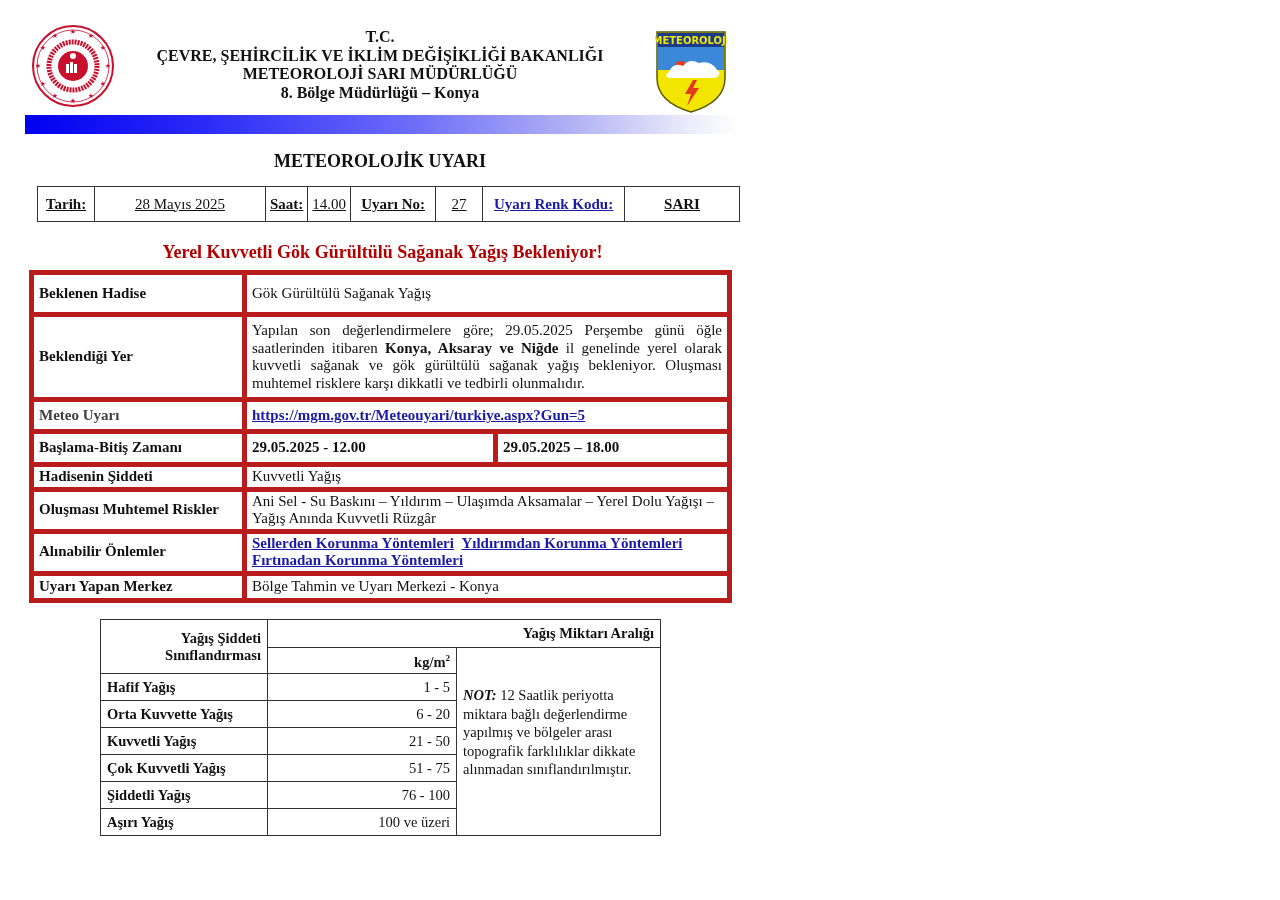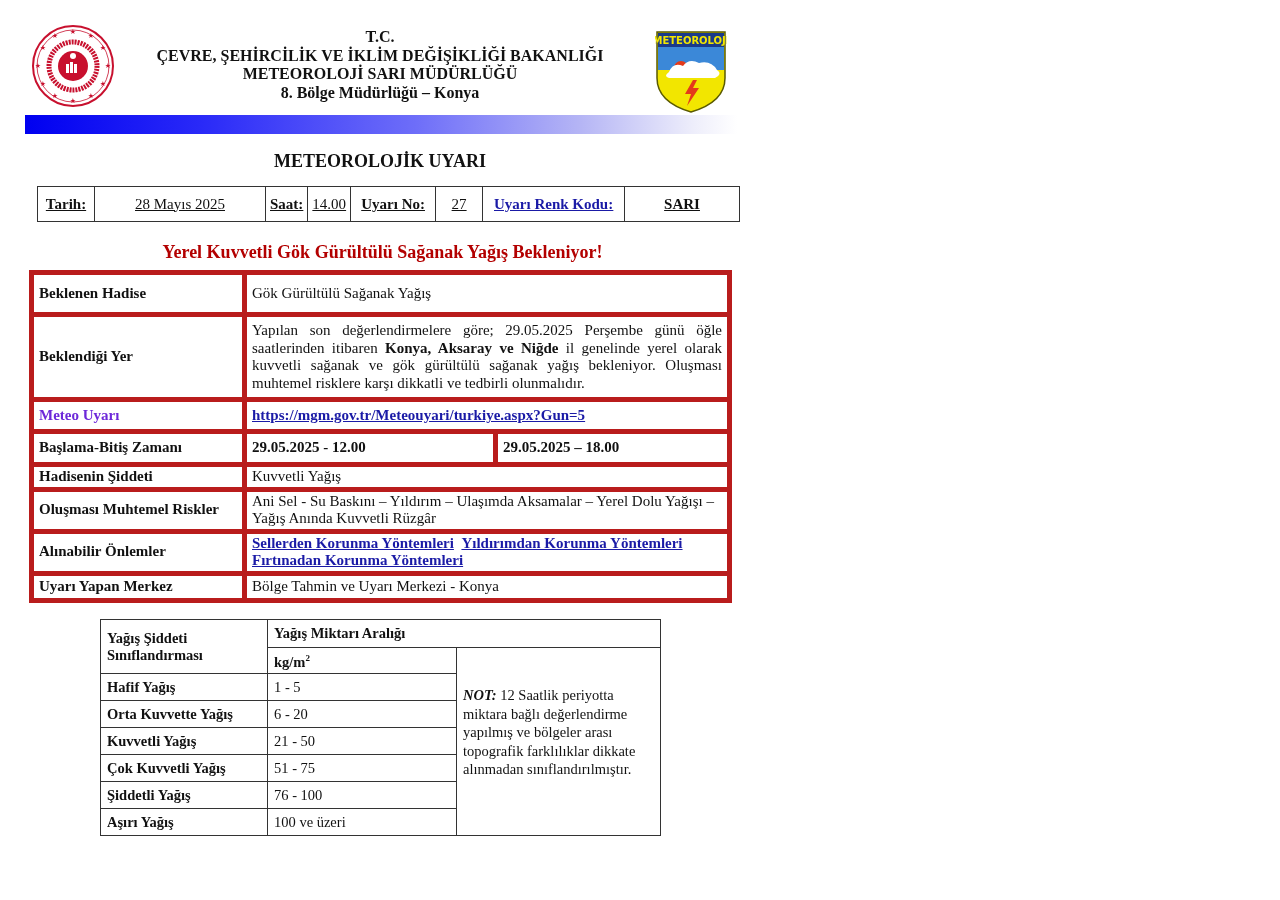--- a/index.html
+++ b/index.html
@@ -19,24 +19,24 @@
   .info { position:absolute; left:37px; top:186px; width:703px; height:36px; font-size:15px;text-decoration:underline; }
   .info td { border:1px solid #333; text-align:center; padding:0 4px; white-space:nowrap; }
   .b { font-weight:bold; }
   a, .link { color:#1a1aa6; text-decoration:underline; font-weight:bold; cursor:pointer; }
   .subtitle { position:absolute; left:30px; top:242px; width:705px; text-align:center;
               font-weight:bold; font-size:18px; color:#b30000; }
   .main { position:absolute; left:29px; top:270px; width:703px; font-size:15px; }
   .main td { border:5px solid #b91c1c; padding:1px 5px; vertical-align:middle; line-height:17.5px; }
   .main td.lbl { width:198px; font-weight:bold; }
   .justify { text-align:justify; }
-  .red { color:#6d28d9; }
+  .red { color:#404040; }
   .rain { position:absolute; left:100px; top:619px; width:561px; font-size:14.5px; }
   .rain td { border:1px solid #333; padding:0 6px; line-height:16.5px; }
-  .c { text-align:left; }
+  .c { text-align:right; }
   .note { vertical-align:top; padding-top:38px !important; line-height:18.5px !important; }
 </style>
 </head>
 <body>
 
 <div class="header">
   <svg class="logo-left" viewBox="0 0 84 84">
     <circle cx="42" cy="42" r="40" fill="none" stroke="#c8102e" stroke-width="2"></circle>
     <circle cx="42" cy="42" r="36" fill="none" stroke="#c8102e" stroke-width="0.8"></circle>
     <g fill="#c8102e" font-size="7" font-family="DejaVu Sans, sans-serif" text-anchor="middle">

